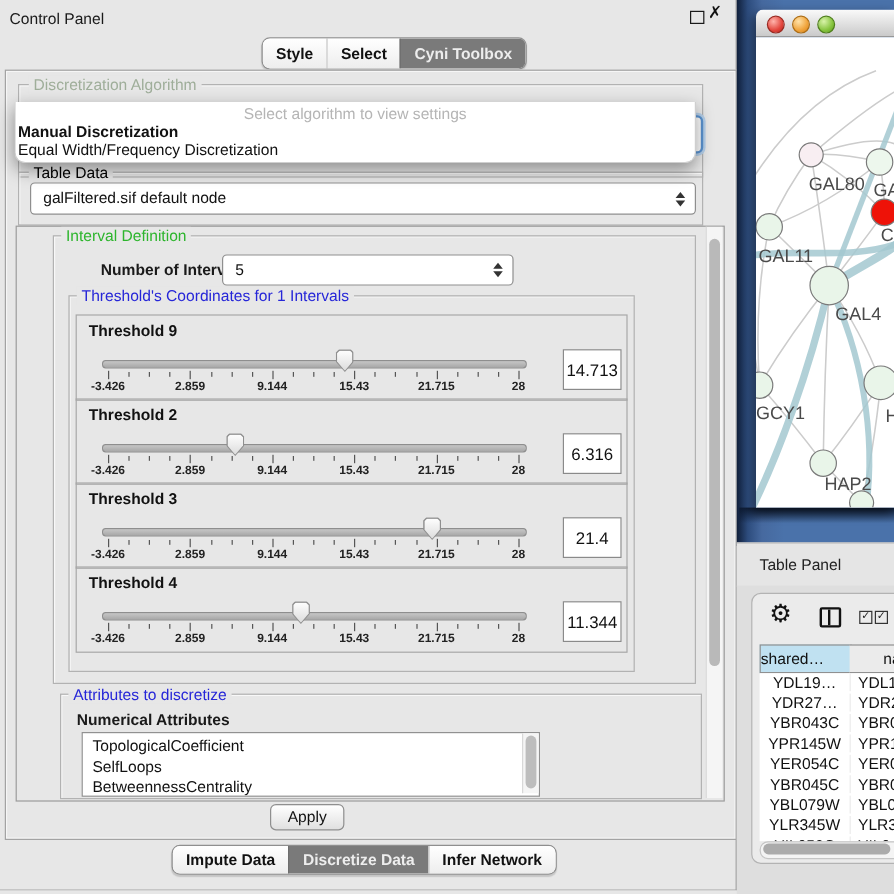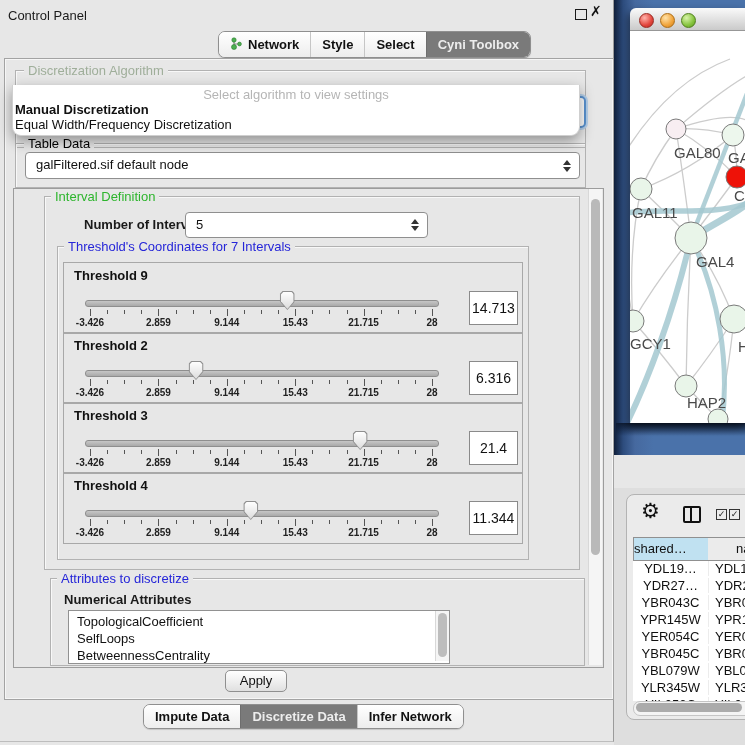--- a/index.html
+++ b/index.html
@@ -89,30 +89,20 @@
 <div id="stage">
 
   <div class="abs" id="left-window">
 
     <div class="abs lbl" id="panel-title">Control Panel</div>
     <div class="abs" id="float-btn"></div>
     <div class="abs" id="close-btn">✗</div>
 
     <div class="abs tabstrip" id="top-tabs">
         <span class="seg">
-          <span><svg class="net-tab-icon" viewBox="0 0 13 13">
-              <line x1="4" y1="3" x2="4" y2="10" stroke="#888" stroke-width="1.2"></line>
-              <line x1="4" y1="7" x2="9" y2="7" stroke="#888" stroke-width="1.2"></line>
-              <circle cx="4" cy="3" r="2.2" fill="#4caf50" stroke="#2e7d32" stroke-width="0.6"></circle>
-              <circle cx="4" cy="10" r="2.5" fill="#4caf50" stroke="#2e7d32" stroke-width="0.6"></circle>
-              <circle cx="9.5" cy="7" r="1.9" fill="#4caf50" stroke="#2e7d32" stroke-width="0.6"></circle>
-            </svg></span>
-          <span>Network</span>
-        </span>
-        <span class="seg">
           <span>Style</span>
         </span>
         <span class="seg">
           <span>Select</span>
         </span>
         <span class="seg sel">
           <span>Cyni Toolbox</span>
         </span>
       </div>
 
@@ -141,21 +131,21 @@
     <div class="abs group" style="left:44px;top:196px;width:534px;height:372px;">
       <span class="legend" style="color:#2db52d;left:6px;">Interval Definition</span>
     </div>
     <div class="abs lbl bold" style="left:84px;top:217px;">Number of Intervals</div>
     <div class="abs combo" style="left:185px;top:212px;width:241px;height:24px;">
       <span class="txt">5</span>
       <span class="updown"></span>
     </div>
 
     <div class="abs group" style="left:57px;top:246px;width:470px;height:312px;">
-      <span class="legend" style="color:#2626d8;left:6px;">Threshold's Coordinates for 7 Intervals</span>
+      <span class="legend" style="color:#2626d8;left:6px;">Threshold's Coordinates for 1 Intervals</span>
     </div>
     <div id="thresholds-host">
         <div class="abs thr-panel" style="top: 262px;">
           <div class="thr-label">Threshold 9</div>
           <div class="track"></div>
           <div class="tick" style="left: 26px; top: 46px; height: 7px;"></div>
           <div class="ticklbl" style="left: 26px;">-3.426</div>
           <div class="tick" style="left: 43.1px; top: 47px; height: 4px;"></div>
           <div class="tick" style="left: 60.2px; top: 47px; height: 4px;"></div>
           <div class="tick" style="left: 77.3px; top: 47px; height: 4px;"></div>
@@ -380,20 +370,23 @@
           <text x="0" y="318" fill="#4a4a4a" font-size="15" font-family="&quot;Liberation Sans&quot;,sans-serif">GCY1</text>
           <circle cx="104" cy="288" r="14" fill="#e9f5e9" stroke="#7a7a7a" stroke-width="1"></circle>
           <text x="108" y="321" fill="#4a4a4a" font-size="15" font-family="&quot;Liberation Sans&quot;,sans-serif">H</text>
           <circle cx="56" cy="355" r="11" fill="#e9f5e9" stroke="#7a7a7a" stroke-width="1"></circle>
           <text x="57" y="377" fill="#4a4a4a" font-size="15" font-family="&quot;Liberation Sans&quot;,sans-serif">HAP2</text>
           <circle cx="88" cy="388" r="10" fill="#e9f5e9" stroke="#7a7a7a" stroke-width="1"></circle>
         </svg>
     </div>
   </div>
 
+  <div class="abs" id="tp-header">
+    <span>Table Panel</span>
+  </div>
   <div class="abs" id="tp-body"></div>
   <div class="abs" id="tp-panel">
     <span id="gear-icon">⚙</span>
     <span id="split-icon"></span>
     <span class="mini-check" style="left:89px;">✓</span>
     <span class="mini-check" style="left:102px;">✓</span>
     <div id="tbl">
       <div id="tbl-headers">
           <div class="hdr-cell" style="left: 0px; width: 75px; background: rgb(192, 225, 241);">shared…</div>
           <div class="hdr-cell" style="left: 75px; width: 85px; border-left: none; background: rgb(235, 235, 235); text-align: left; padding-left: 28px;">na</div>

